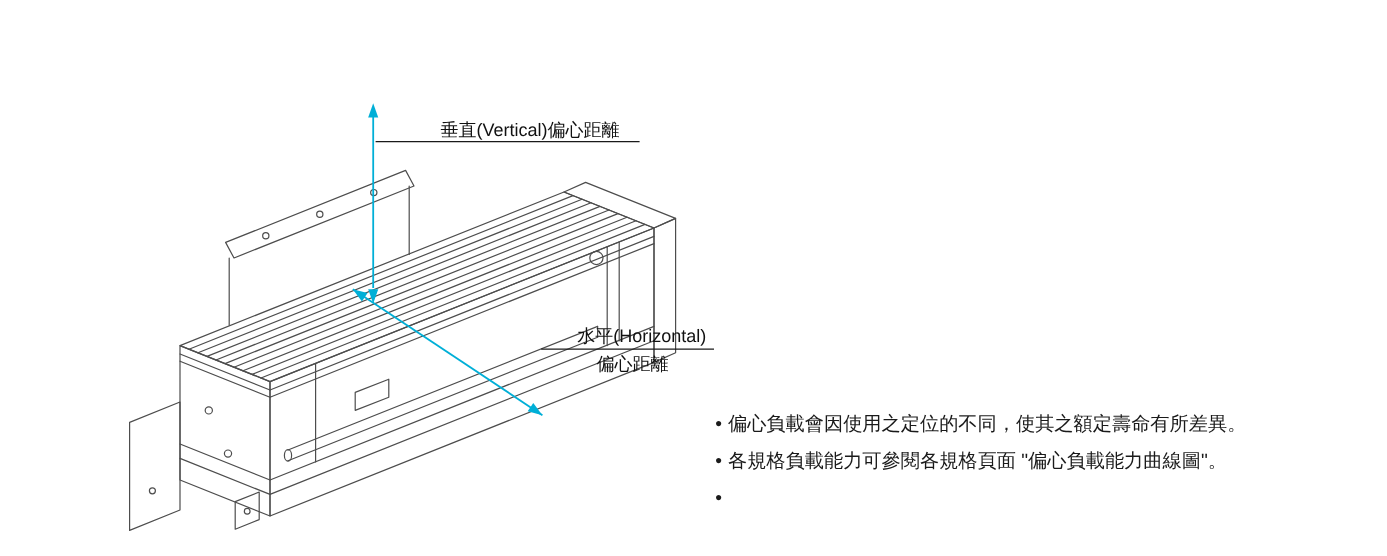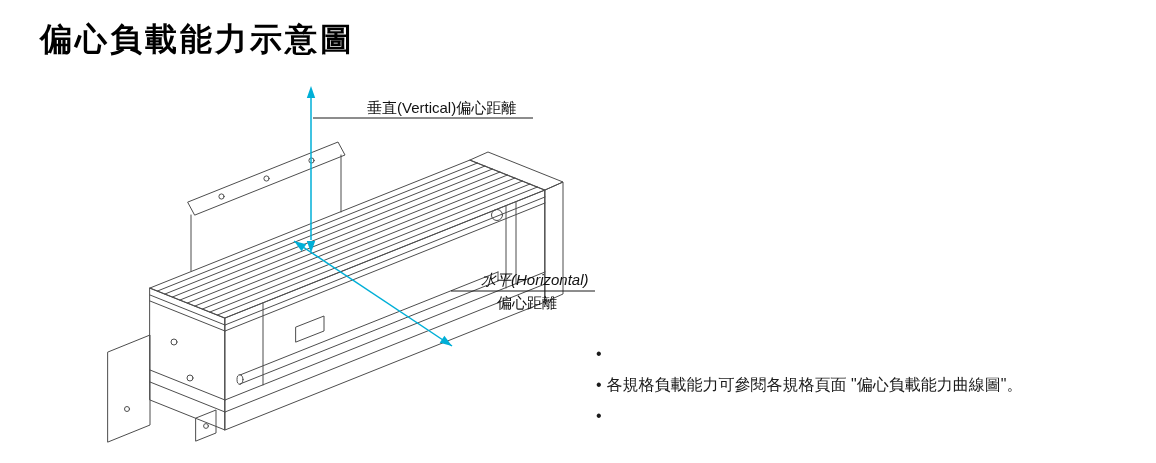--- a/index.html
+++ b/index.html
@@ -15,35 +15,34 @@
     font-size:32px;font-weight:bold;color:#000;
     letter-spacing:3px;
   }
   .svg-layer{position:absolute;left:0;top:0;width:1156px;height:463px;}
   .dim-label{
     position:absolute;
     font-size:15px;color:#111;
     white-space:nowrap;
   }
   .v-label{left:367px;top:99px;}
-  .h-label-1{left:481px;top:271px;font-style:italic;}
+  .h-label-1{left:481px;top:271px;}
   .h-label-2{left:497px;top:294px;}
   .notes{
     position:absolute;left:596px;top:338px;width:545px;
     font-size:16px;color:#1a1a1a;
   }
   .note-row{display:flex;line-height:31px;}
   .bullet{margin-right:5px;}
 </style>
 </head>
 <body>
 
 <div class="page">
 
-  <div class="title">偏心負載能力示意圖</div>
 
   <svg class="svg-layer" viewBox="0 0 1156 463">
 
     <g fill="none" stroke-width="1" stroke-linejoin="round" stroke-linecap="round" stroke="#4d4d4d">
 
       <path d="M150,288 L470,160 L545,190 L225,318 Z"></path>
 
       <line x1="157.5" y1="291" x2="477.5" y2="163"></line>
       <line x1="165" y1="294" x2="485" y2="166"></line>
       <line x1="172.5" y1="297" x2="492.5" y2="169"></line>
@@ -113,20 +112,21 @@
     </g>
   </svg>
 
   <div class="dim-label v-label">垂直(Vertical)偏心距離</div>
   <div class="dim-label h-label-1">水平(Horizontal)</div>
   <div class="dim-label h-label-2">偏心距離</div>
 
   <div class="notes">
     <div class="note-row">
       <span class="bullet">•</span>
+      <span>偏心負載會因使用之定位的不同，使其之額定壽命有所差異。</span>
     </div>
     <div class="note-row">
       <span class="bullet">•</span>
       <span>各規格負載能力可參閱各規格頁面 "偏心負載能力曲線圖"。</span>
     </div>
     <div class="note-row">
       <span class="bullet">•</span>
     </div>
   </div>
 

